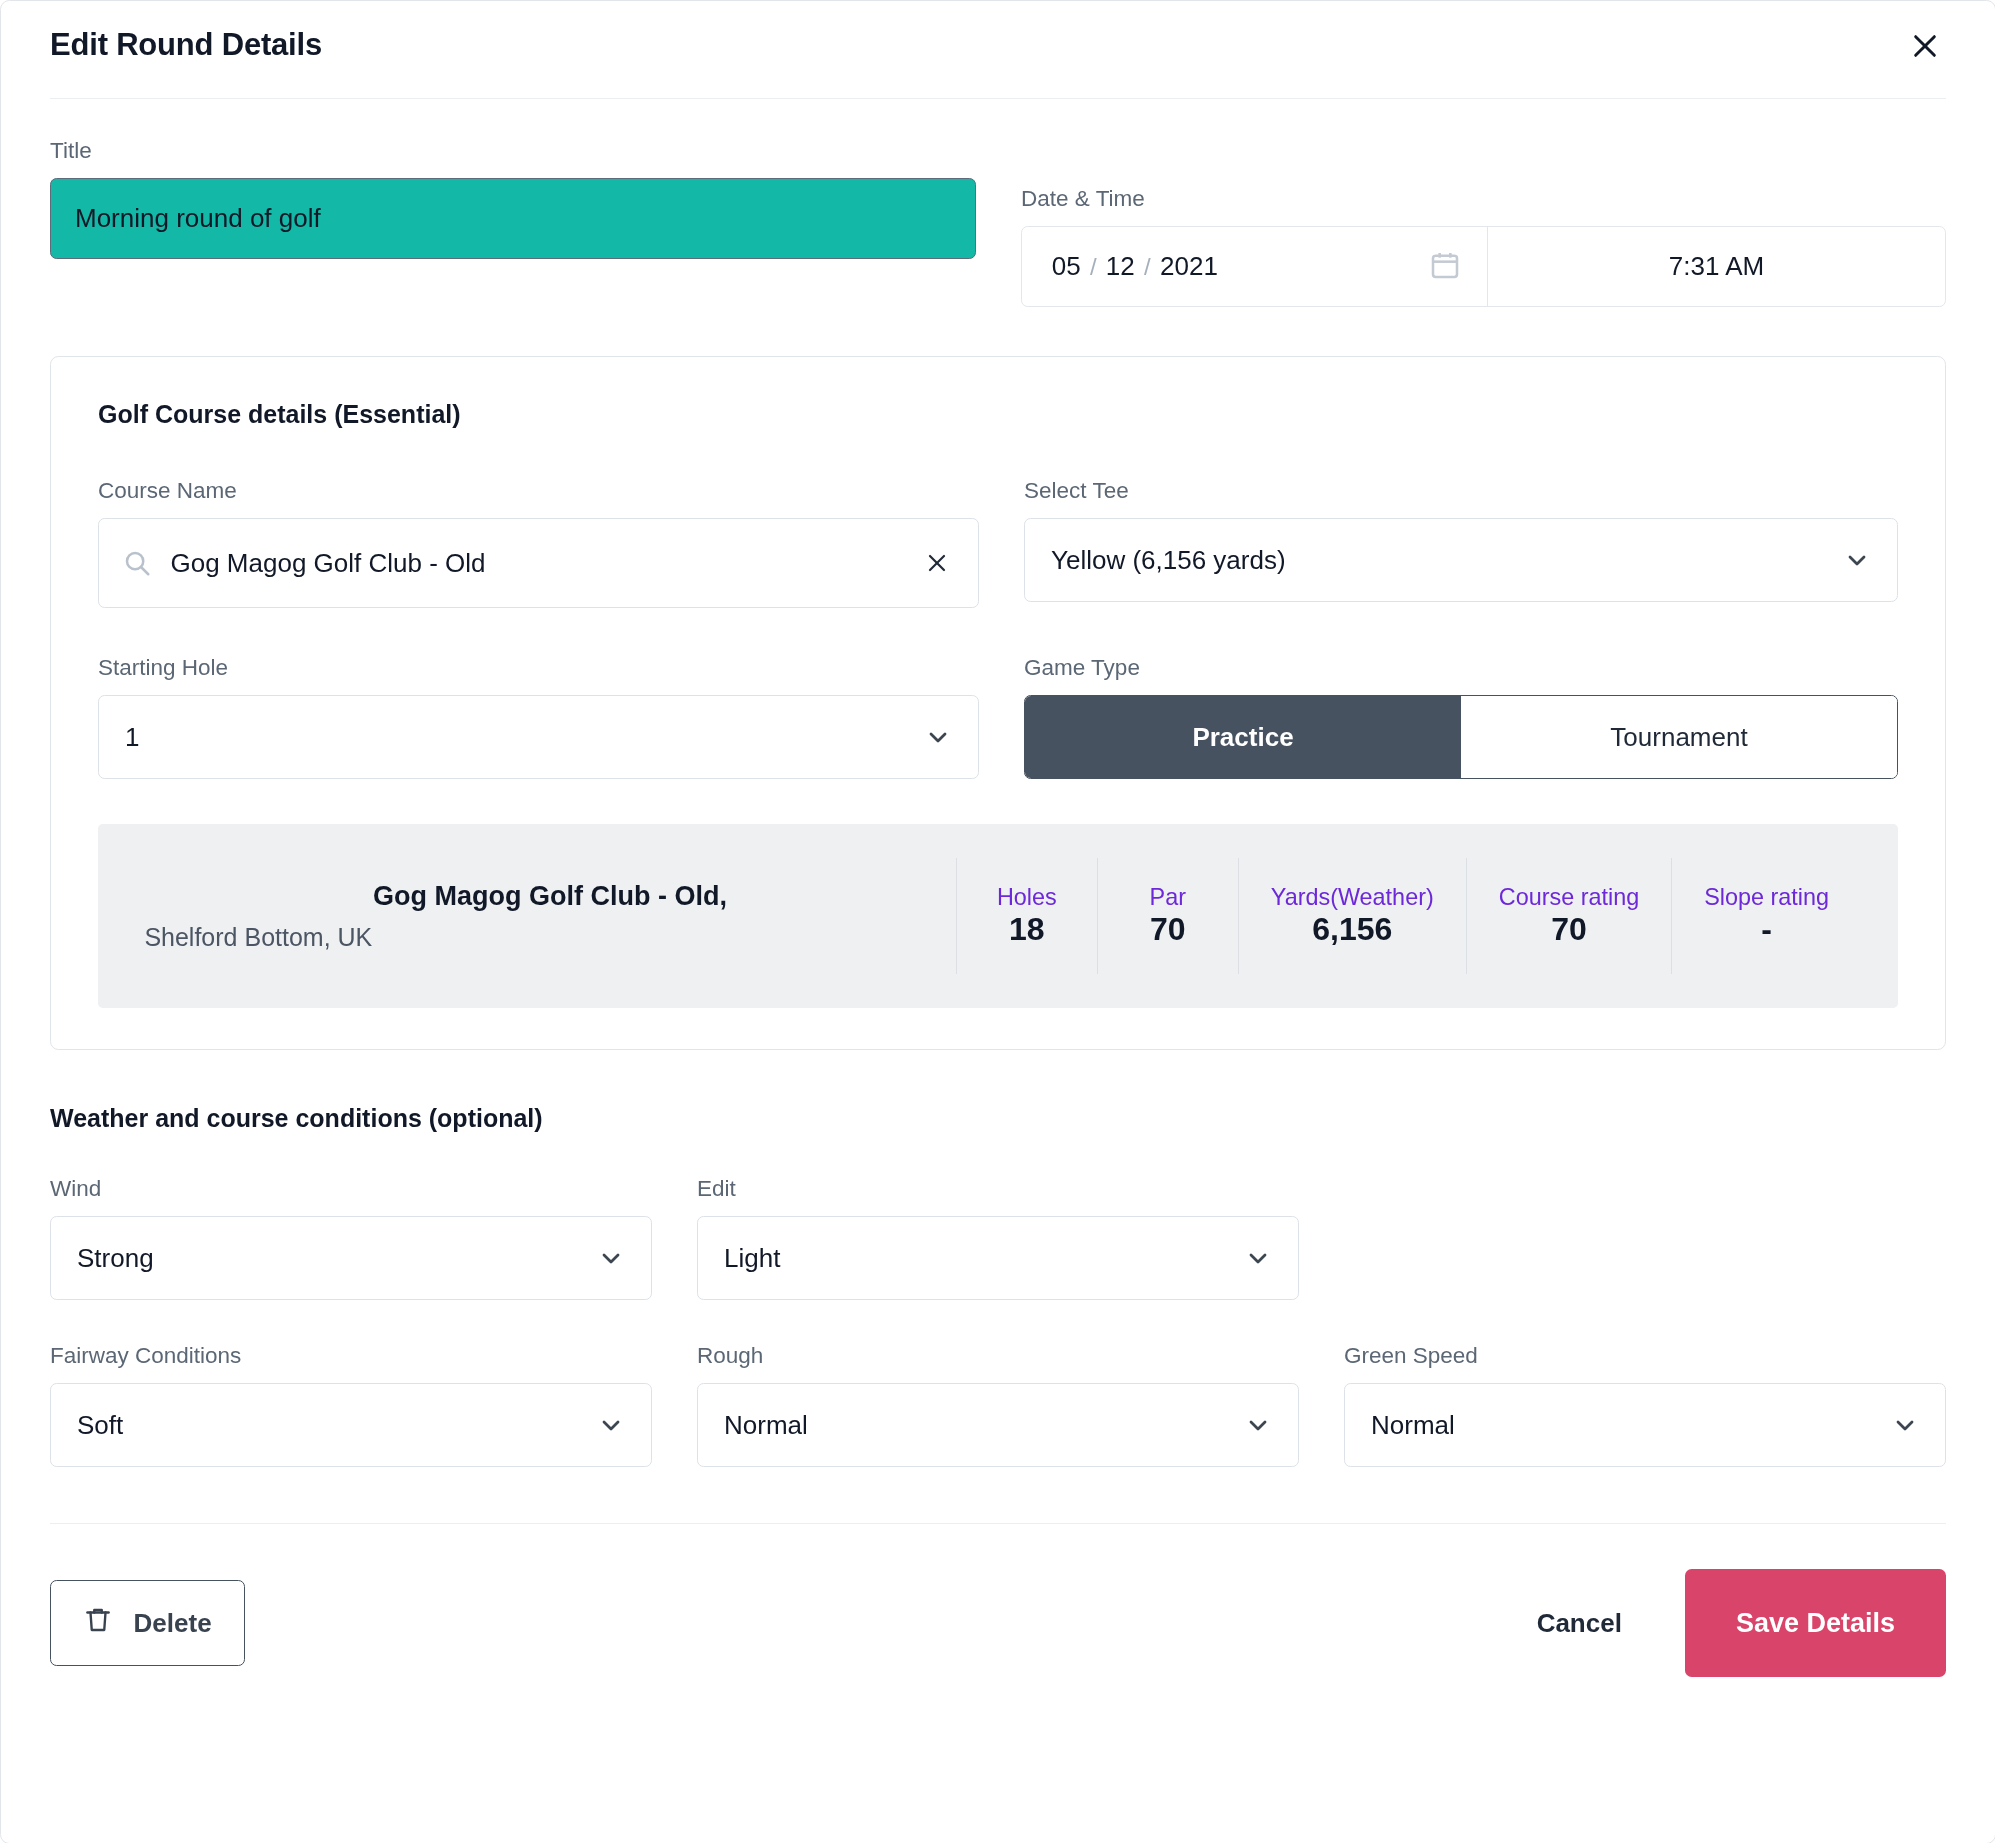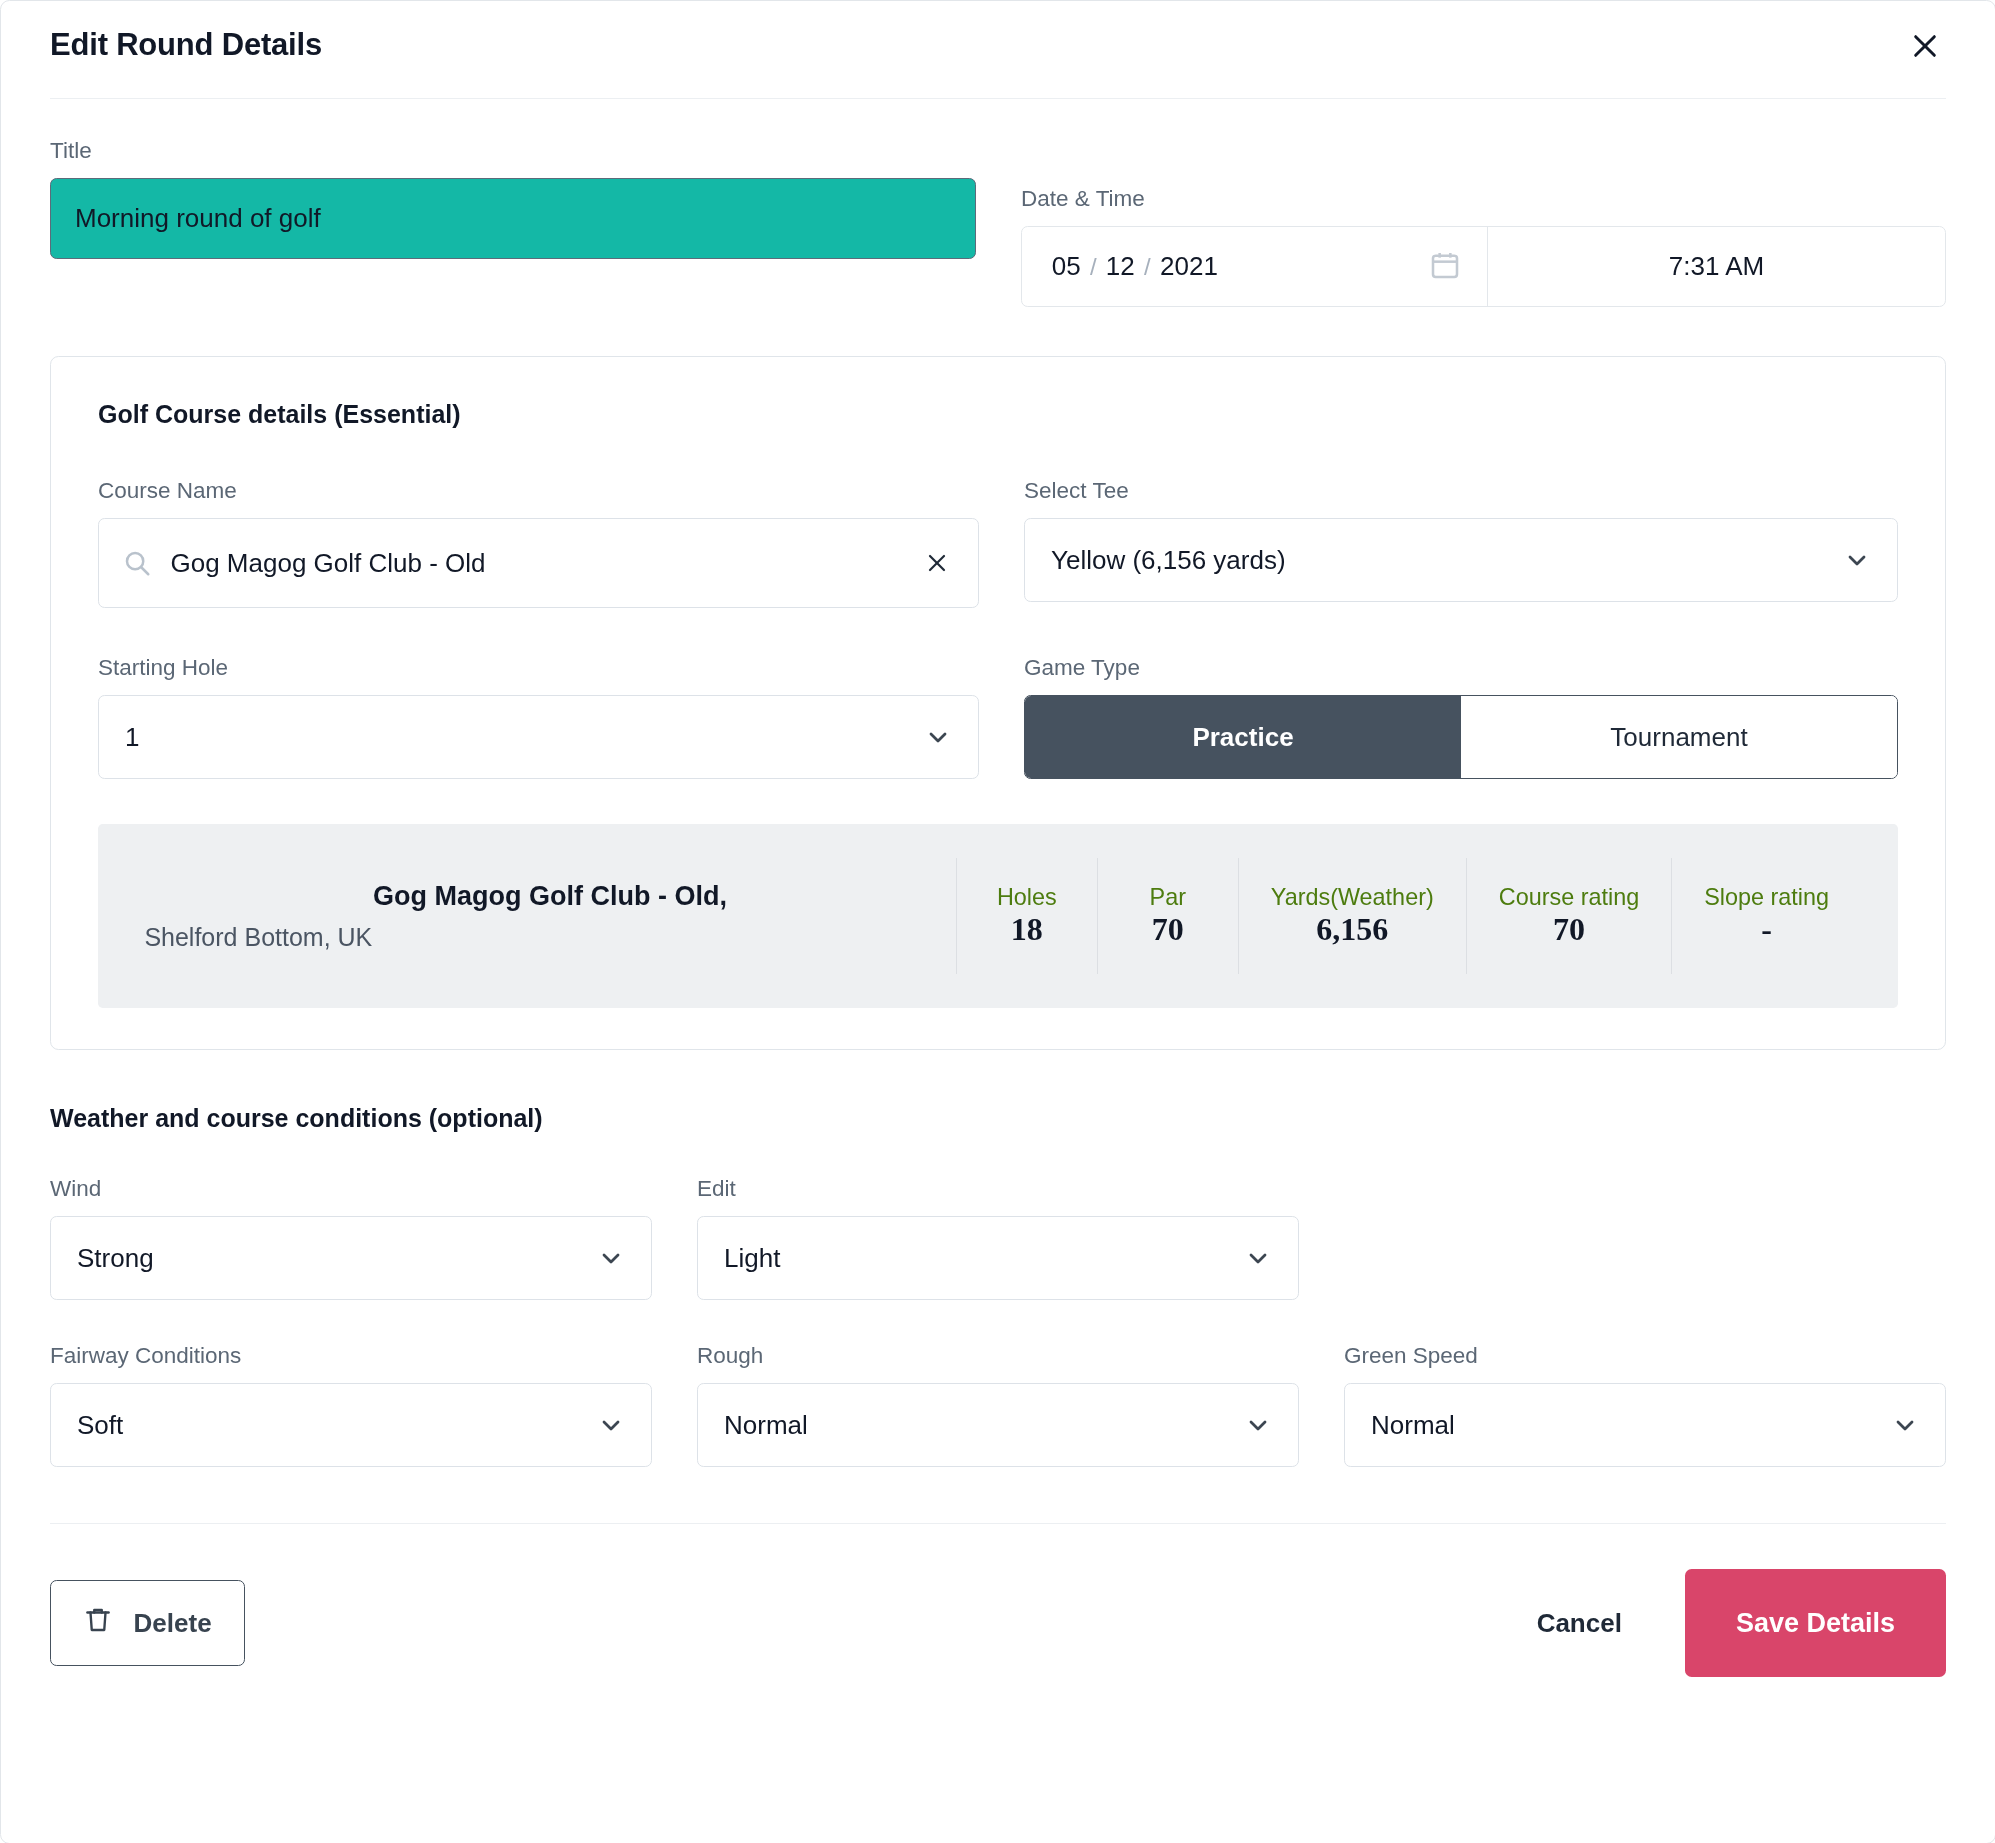--- a/index.html
+++ b/index.html
@@ -215,29 +215,28 @@
     border-left: 1.9px solid #dcdfe3;
     text-align: center;
     align-self: stretch;
     display: flex;
     flex-direction: column;
     justify-content: center;
     min-width: 141px;
   }
   .stat-cell .k {
     font-size: 23.4px;
-    color: #4d7c0f;
+    color: #6d28d9;
     margin-bottom: 0;
     white-space: nowrap;
   }
   .stat-cell .v {
     font-size: 32px;
     font-weight: bold;
     color: #111827;
-    font-family: Liberation Serif, serif;
   }
 
   
   .weather-heading {
     margin-top: 54px;
     font-size: 25px;
     font-weight: bold;
     color: #111827;
   }
   .weather-row {

